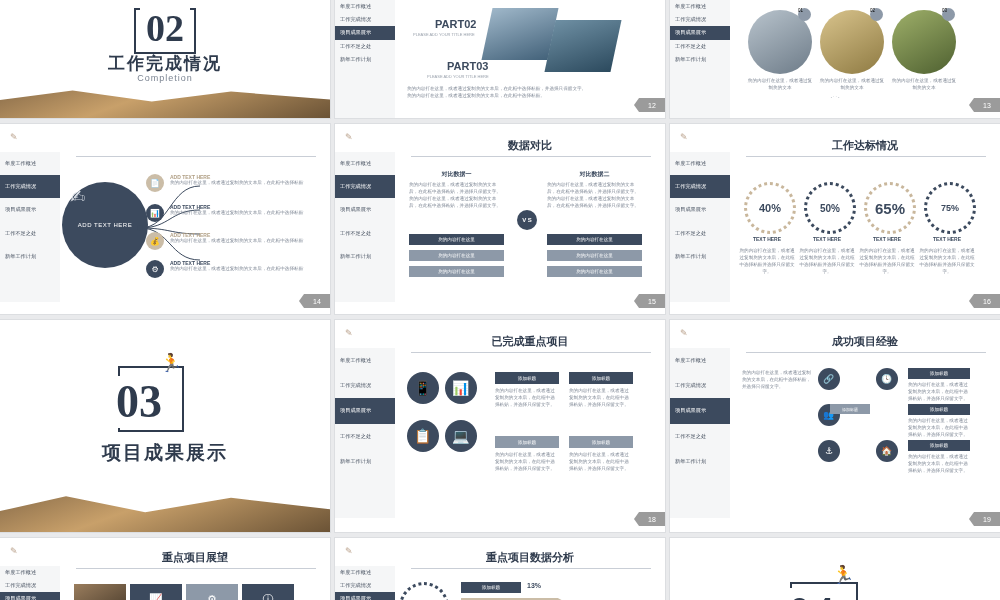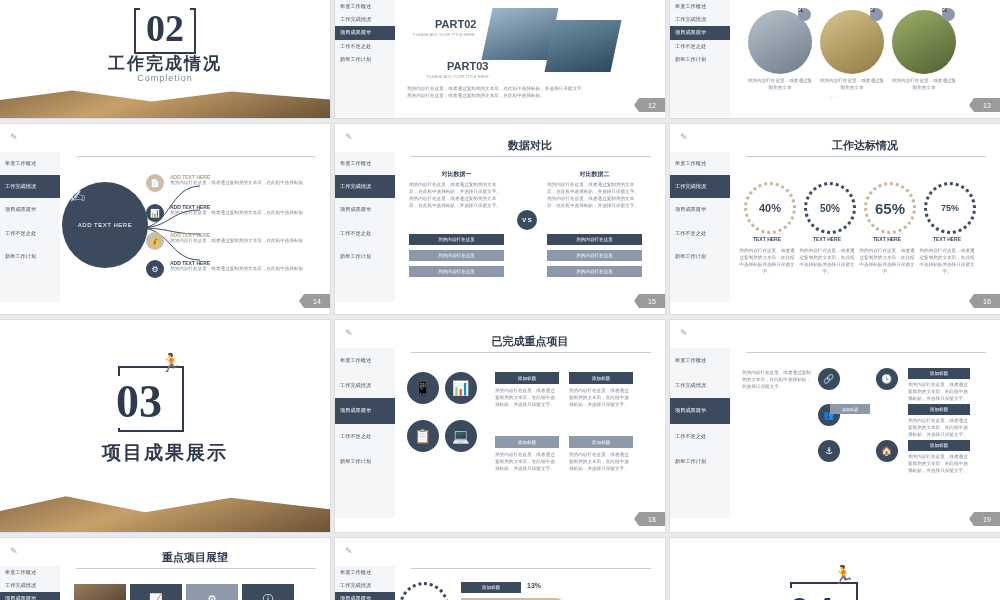--- a/index.html
+++ b/index.html
@@ -248,20 +248,21 @@
 
   <div class="slide" style="left:670px;top:320px;width:330px;height:212px">
     <div class="pencil">✎</div>
     <div class="navcol" style="top:28px;height:170px">
       <div class="navitem" style="padding:10px 0 10px 5px">年度工作概述</div>
       <div class="navitem" style="padding:10px 0 10px 5px">工作完成情况</div>
       <div class="navitem active" style="padding:10px 0 10px 5px">项目成果展示</div>
       <div class="navitem" style="padding:10px 0 10px 5px">工作不足之处</div>
       <div class="navitem" style="padding:10px 0 10px 5px">新年工作计划</div>
     </div>
+    <div class="title" style="position:absolute;left:60px;top:14px;width:270px;font-size:11px;">成功项目经验</div>
     <div class="titleline" style="position:absolute;left:76px;top:32px;width:240px;"></div>
 
     <div class="cntxt" style="position:absolute;left:72px;top:50px;width:72px;">您的内容打在这里，或者通过复制您的文本后，在此框中选择粘贴，并选择只保留文字。</div>
 
     <div class="circ" style="position:absolute;left:148px;top:48px;width:22px;height:22px;background:#3c4a5e;color:#fff;display:flex;align-items:center;justify-content:center;font-size:9px;">🔗</div>
     <div class="circ" style="position:absolute;left:148px;top:84px;width:22px;height:22px;background:#3c4a5e;color:#fff;display:flex;align-items:center;justify-content:center;font-size:9px;">👥</div>
     <div class="circ" style="position:absolute;left:148px;top:120px;width:22px;height:22px;background:#3c4a5e;color:#fff;display:flex;align-items:center;justify-content:center;font-size:9px;">⚓</div>
     <div class="circ" style="position:absolute;left:206px;top:48px;width:22px;height:22px;background:#3c4a5e;color:#fff;display:flex;align-items:center;justify-content:center;font-size:9px;">🕓</div>
     <div class="circ" style="position:absolute;left:206px;top:120px;width:22px;height:22px;background:#3c4a5e;color:#fff;display:flex;align-items:center;justify-content:center;font-size:9px;">🏠</div>
 
@@ -291,20 +292,21 @@
     <div style="position:absolute;left:242px;top:46px;width:52px;height:30px;background:#3c4a5e;color:#fff;display:flex;align-items:center;justify-content:center;font-size:11px;">ⓘ</div>
   </div>
 
   <div class="slide" style="left:335px;top:538px;width:330px;height:62px">
     <div class="pencil">✎</div>
     <div class="navcol" style="top:28px;height:34px">
       <div class="navitem" style="padding:4px 0 4px 5px">年度工作概述</div>
       <div class="navitem" style="padding:4px 0 4px 5px">工作完成情况</div>
       <div class="navitem active" style="padding:4px 0 4px 5px">项目成果展示</div>
     </div>
+    <div class="title" style="position:absolute;left:60px;top:12px;width:270px;font-size:11px;">重点项目数据分析</div>
     <div class="titleline" style="position:absolute;left:76px;top:30px;width:240px;"></div>
 
     <div class="ring" style="position:absolute;left:64px;top:44px;width:44px;height:44px;border-color:#3c4a5e;display:flex;align-items:center;justify-content:center;">
       
     </div>
 
     <div class="chip" style="position:absolute;left:126px;top:44px;width:60px;height:11px;">添加标题</div>
     <div style="position:absolute;left:192px;top:44px;font-size:7px;font-weight:bold;color:#3c4a5e;">13%</div>
     <div style="position:absolute;left:126px;top:60px;width:110px;height:14px;background:#cbbda7;clip-path:polygon(0 0,88% 0,100% 50%,88% 100%,0 100%);"></div>
 

